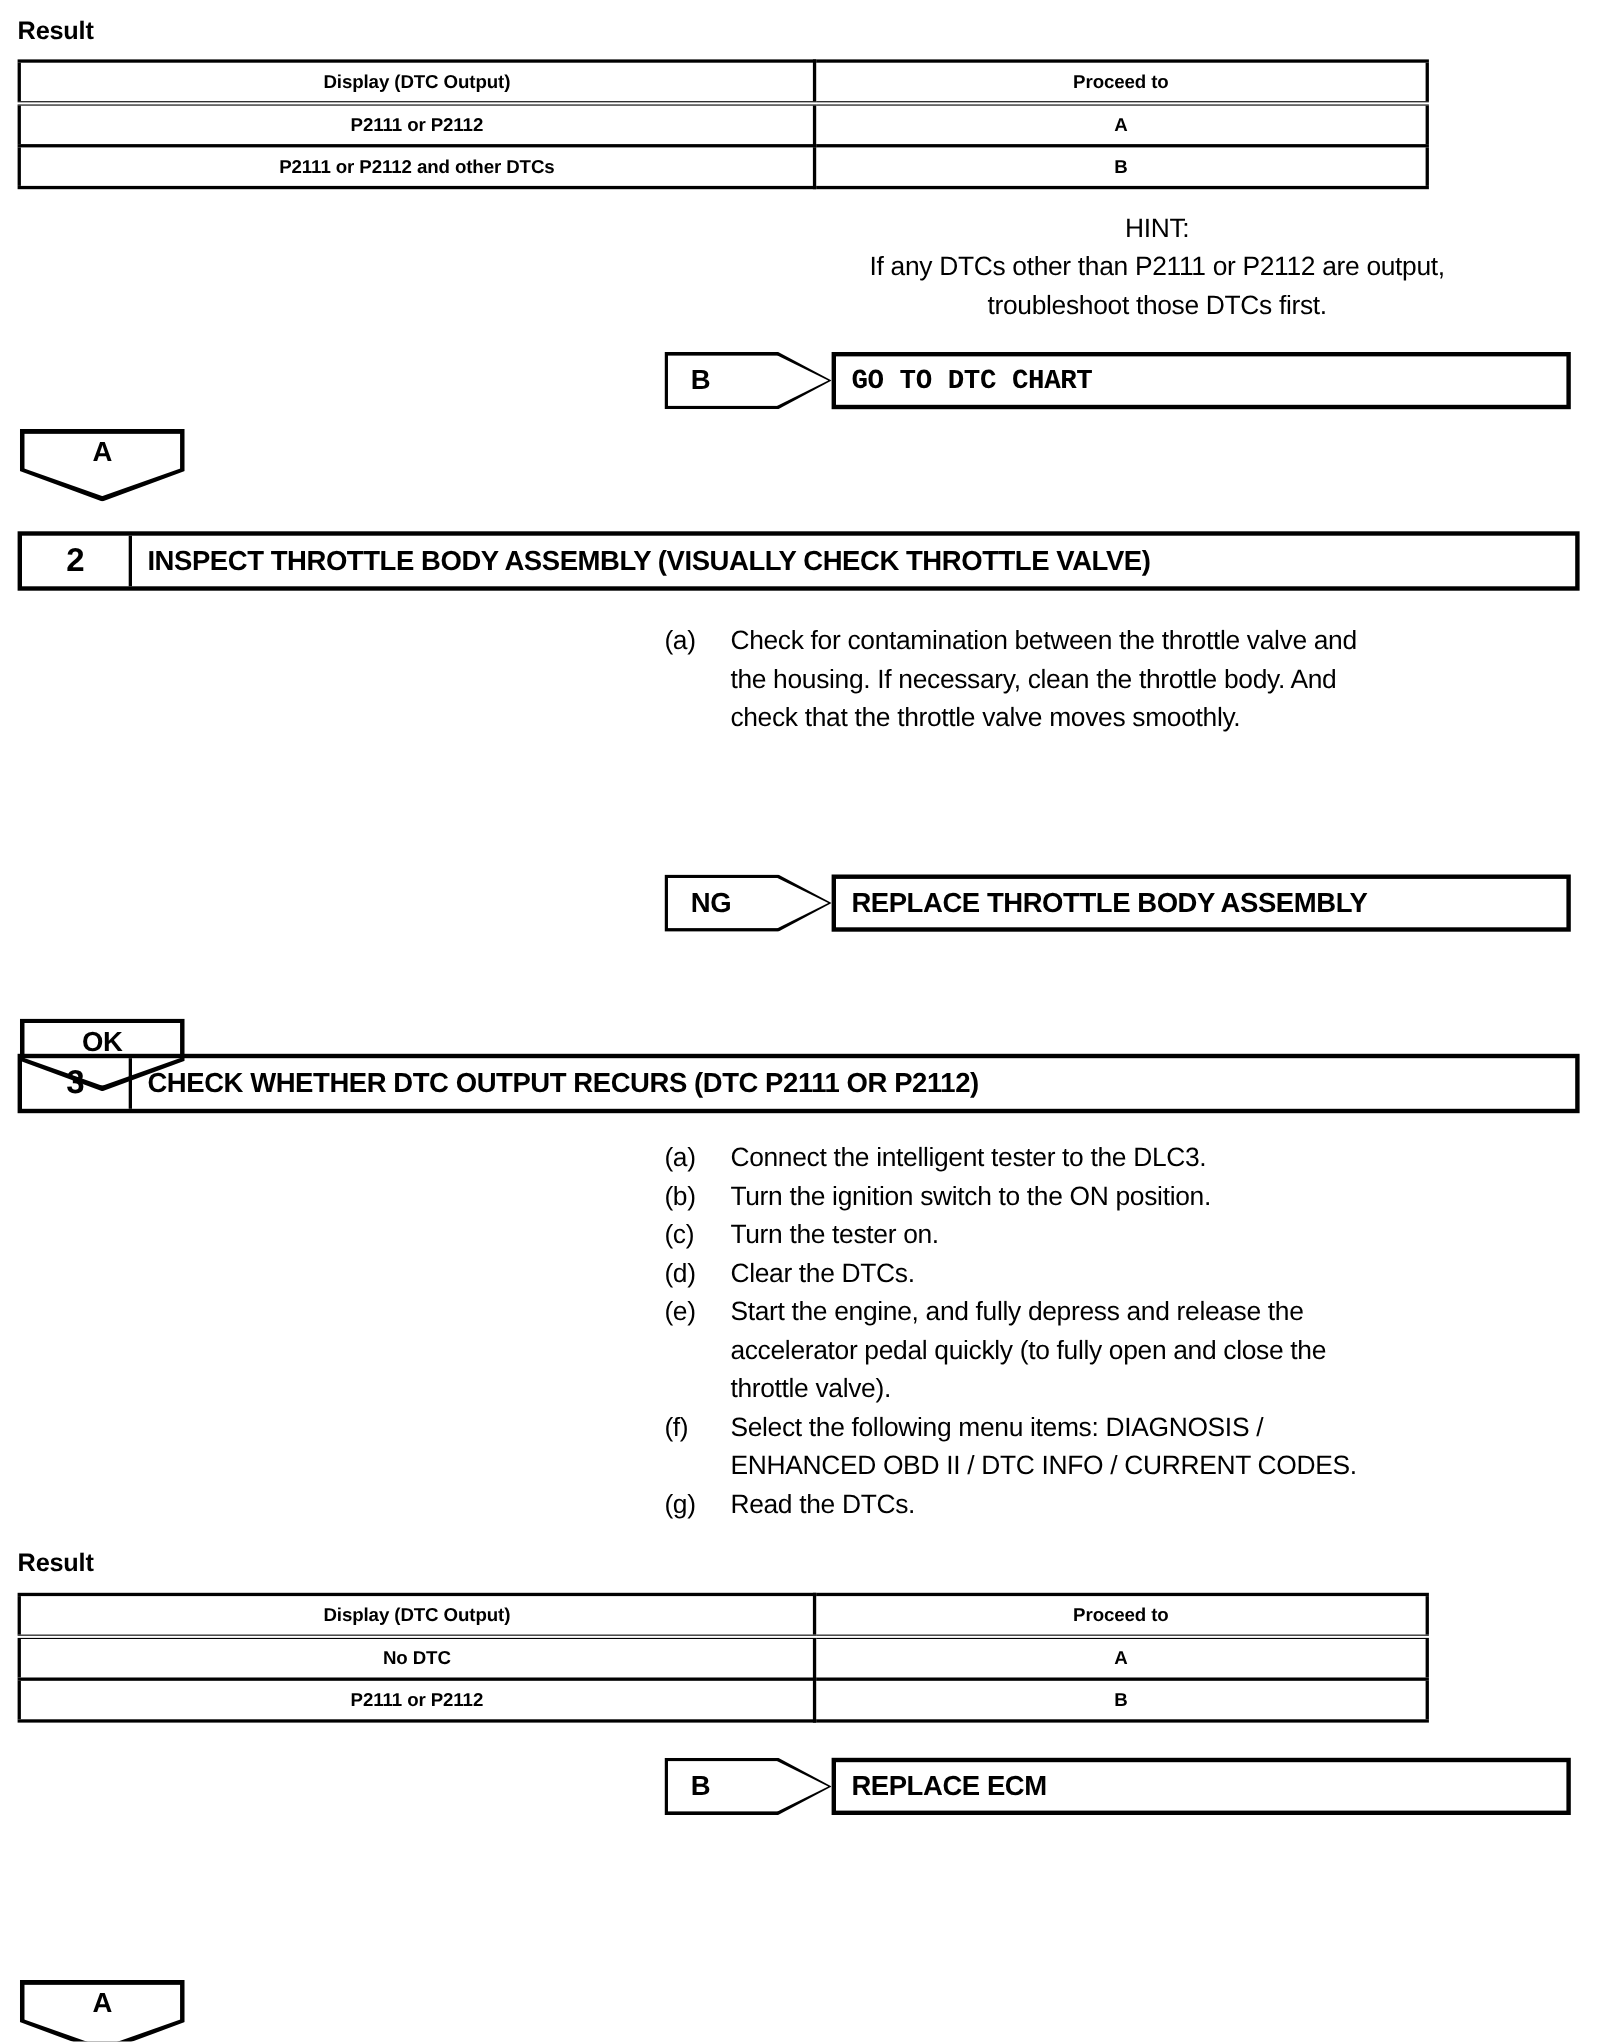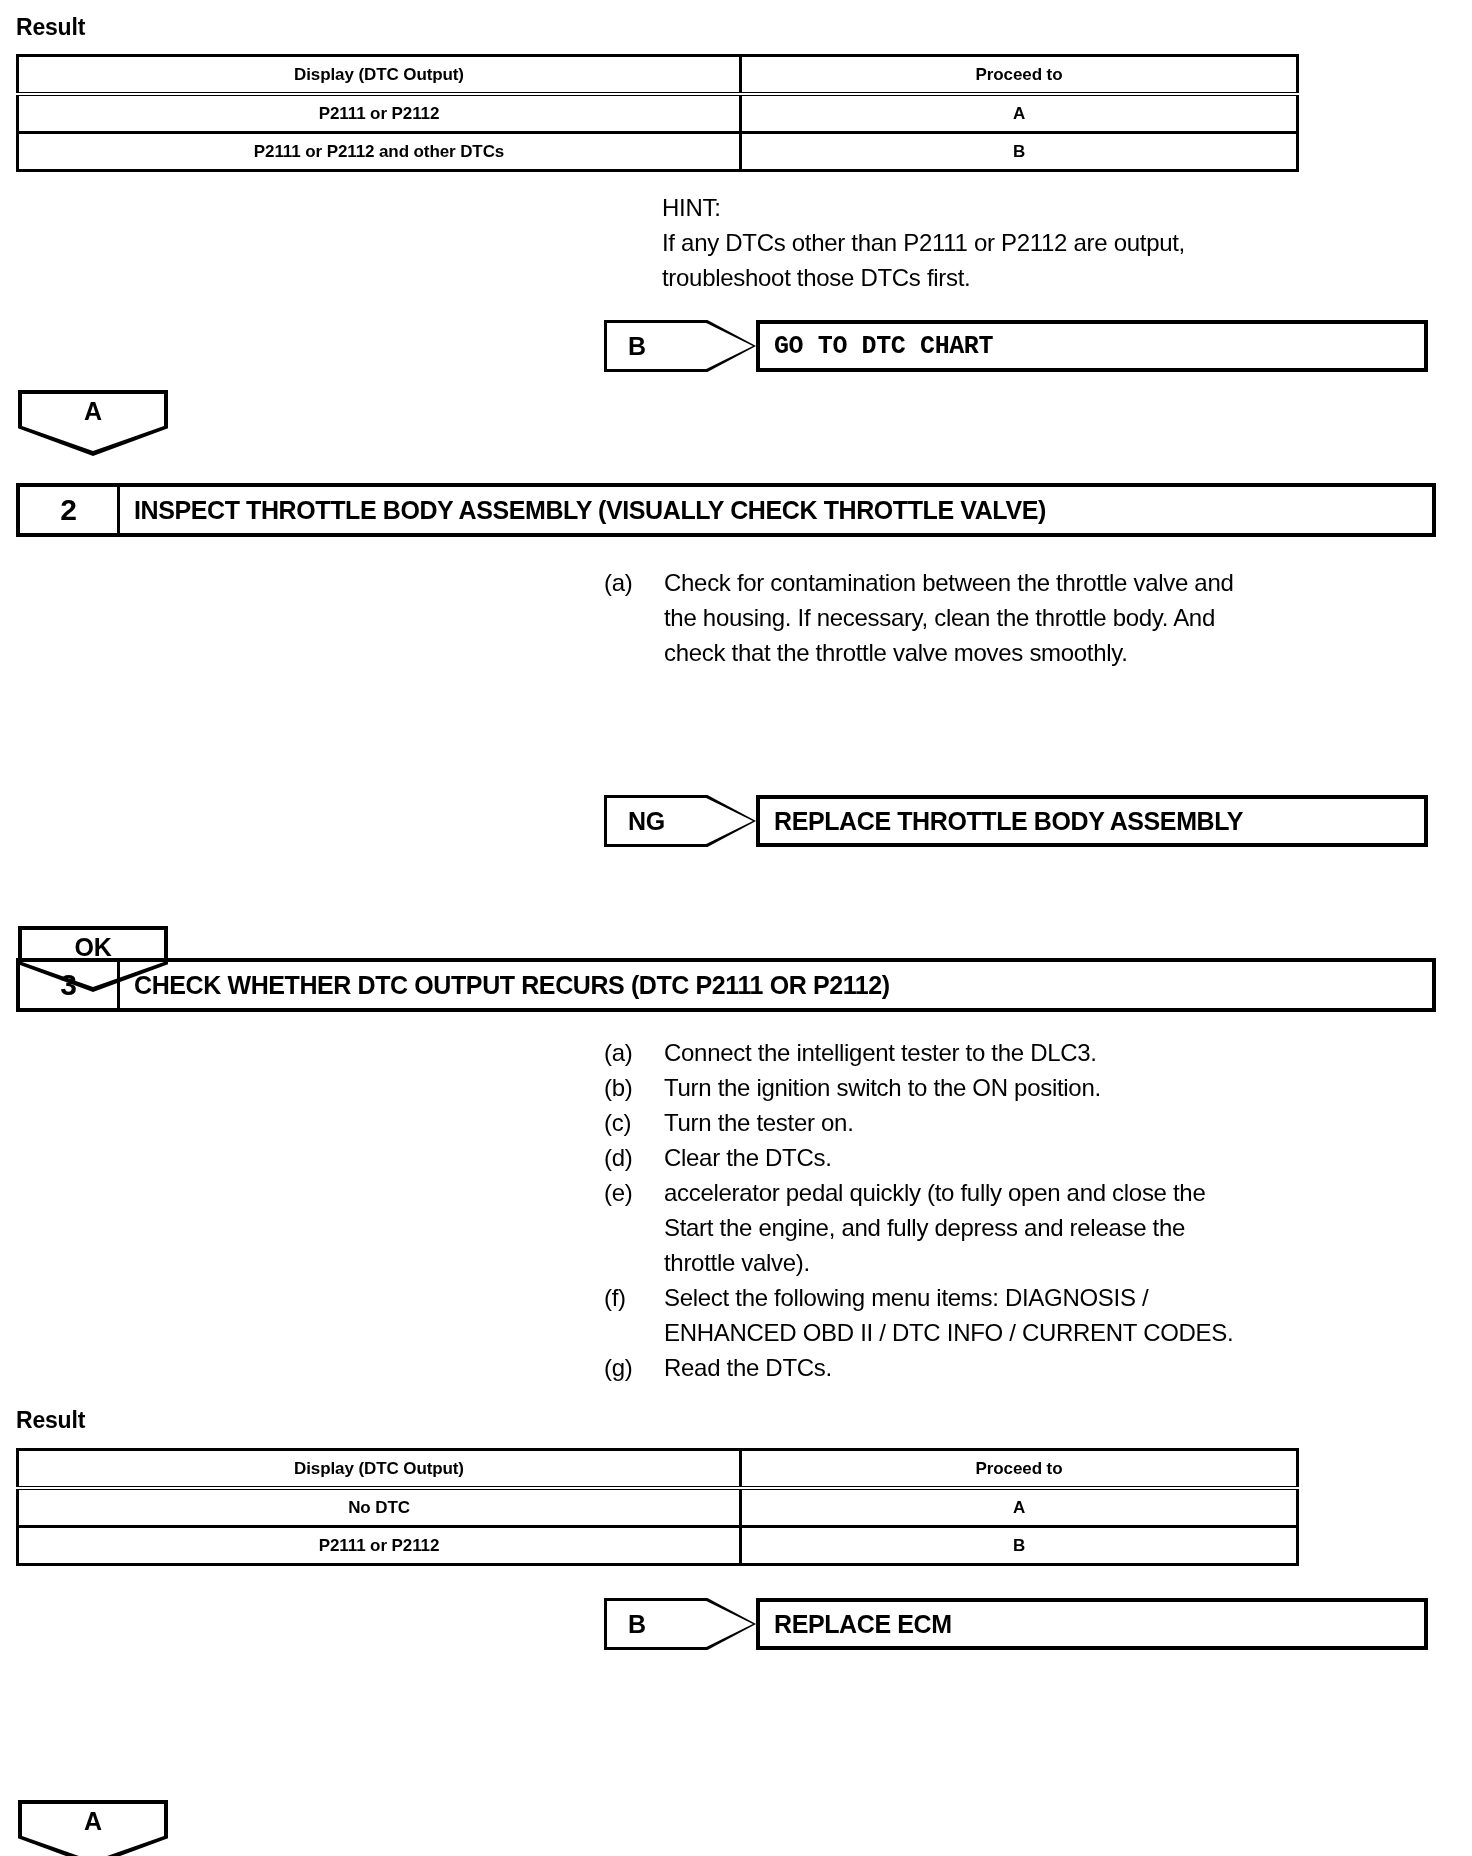--- a/index.html
+++ b/index.html
@@ -187,20 +187,21 @@
     font-weight: bold;
     line-height: 34px;
     letter-spacing: -0.3px;
   }
 
   
   .body-text {
     font-size: 24px;
     line-height: 35px;
     letter-spacing: -0.3px;
+    text-align: center;
   }
 
   
   .proc-list {
     font-size: 24px;
     line-height: 35px;
     letter-spacing: -0.3px;
   }
   .proc-item {
     display: flex;
@@ -334,22 +335,22 @@
     <div class="proc-item">
       <div class="proc-marker">(d)</div>
       <div class="proc-text">
         <div>Clear the DTCs.</div>
       </div>
     </div>
 
     <div class="proc-item">
       <div class="proc-marker">(e)</div>
       <div class="proc-text">
+        <div>Start the engine, and fully depress and release the</div>
         <div>accelerator pedal quickly (to fully open and close the</div>
-        <div>Start the engine, and fully depress and release the</div>
         <div>throttle valve).</div>
       </div>
     </div>
 
     <div class="proc-item">
       <div class="proc-marker">(f)</div>
       <div class="proc-text">
         <div>Select the following menu items: DIAGNOSIS /</div>
         <div>ENHANCED OBD II / DTC INFO / CURRENT CODES.</div>
       </div>

